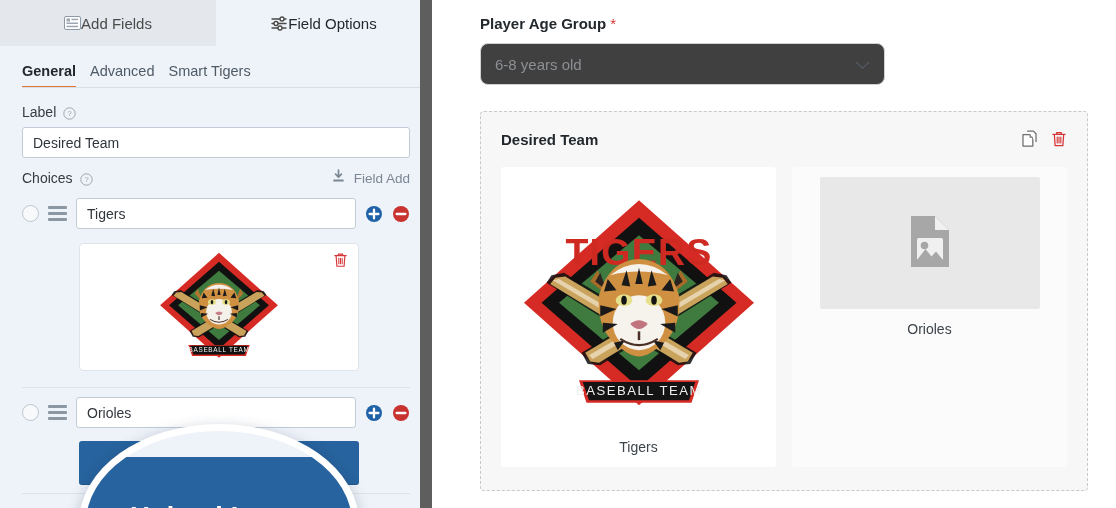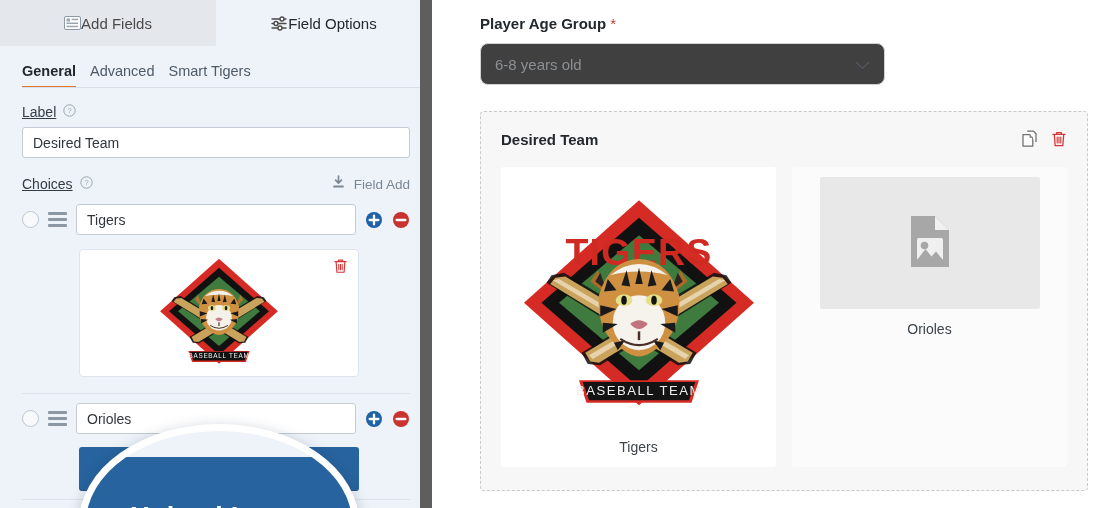--- a/index.html
+++ b/index.html
@@ -52,39 +52,39 @@
     height: 3px; background: #e27730;
   }
   .subtab-rule {
     position: absolute; left: 22px; right: 12px; bottom: 0;
     height: 1px; background: #d7dfe8;
   }
 
   .panel-body { padding: 0 22px; background: #eef3f9; height: 420px; position: relative; }
 
   .flabel {
-    display: flex; align-items: flex-start; gap: 7px;
+    display: flex; align-items: flex-end; gap: 7px;
     font-size: 14px; color: #333b44;
-    padding-top: 16px; padding-bottom: 7px; text-decoration: underline;
+    padding-top: 16px; padding-bottom: 7px;
   }
   .help-ico { display: inline-flex; }
 
   .text-input {
     width: 100%; height: 31px;
     border: 1px solid #c3ccd6; border-radius: 3px;
     background: #fff;
     font-size: 14px; color: #30363c;
     padding: 0 10px;
     font-family: "Liberation Sans", sans-serif;
     outline: none;
   }
 
   .choices-head {
     display: flex; align-items: center;
-    padding-top: 17px; padding-bottom: 8px;
+    padding-top: 11px; padding-bottom: 8px;
   }
   .choices-head .flabel { padding: 0; }
   .bulk-add {
     margin-left: auto;
     display: flex; align-items: center; gap: 8px;
     font-size: 13.5px; color: #7b8794; cursor: pointer;
   }
 
   .choice-row { display: flex; align-items: center; gap: 9px; padding: 3px 0 0 0; }
   .radio-dot {

